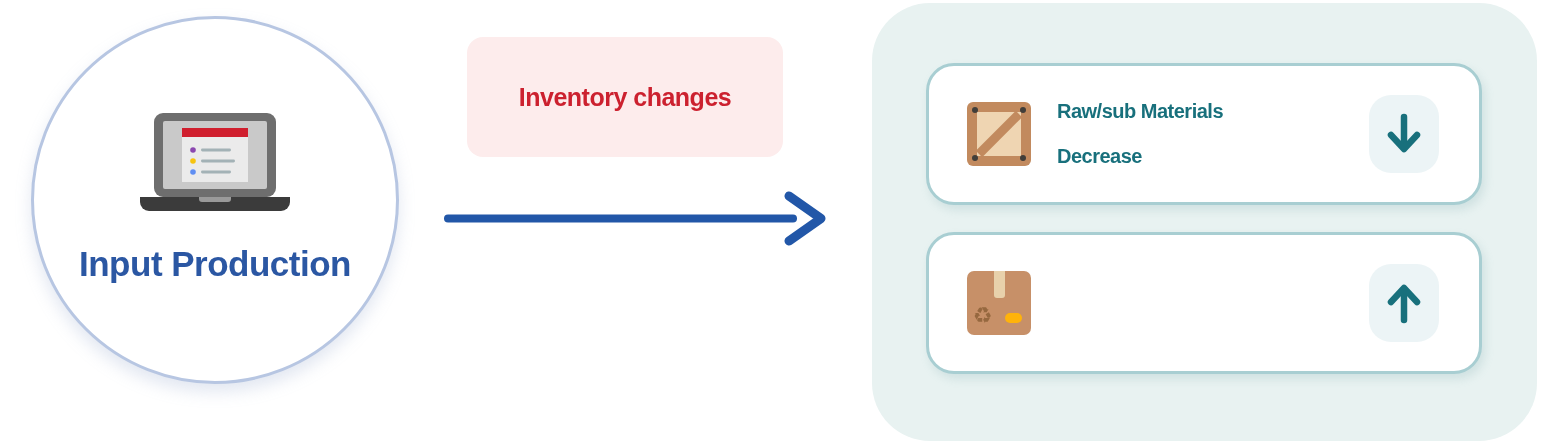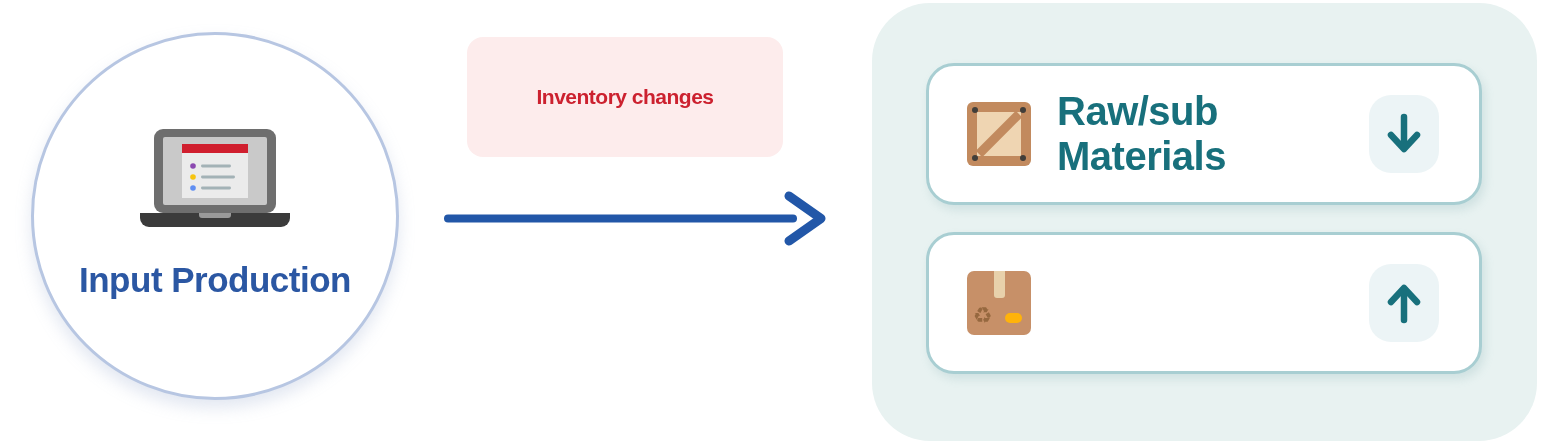--- a/index.html
+++ b/index.html
@@ -3,57 +3,57 @@
 <meta charset="utf-8">
 <style>
   html,body { margin:0; padding:0; background:#ffffff; }
   .canvas {
     position:relative; width:1542px; height:444px; background:#ffffff;
     font-family:"Liberation Sans", sans-serif; overflow:hidden;
   }
 
   
   .source-circle {
-    position:absolute; left:31px; top:32px; width:368px; height:368px;
+    position:absolute; left:31px; top:16px; width:368px; height:368px;
     border-radius:50%; background:#ffffff; border:3px solid #b7c6e2;
     box-shadow:0 8px 16px rgba(150,168,205,0.28);
     display:flex; flex-direction:column; align-items:center; justify-content:center;
     box-sizing:border-box;
   }
   .source-label {
     margin-top:26px; text-align:center; color:#2b57a3;
     font-size:35px; font-weight:bold; line-height:46px; letter-spacing:-0.5px;
   }
 
   
   .transition-label {
     position:absolute; left:467px; top:37px; width:316px; height:120px;
     background:#fdecec; border-radius:16px;
     display:flex; flex-direction:column; justify-content:center;
     text-align:center; color:#cc212f; font-weight:bold;
-    font-size:21px; line-height:44px; letter-spacing:-0.5px;
+    font-size:25px; line-height:44px; letter-spacing:-0.5px;
   }
   .flow-arrow { position:absolute; left:441px; top:190px; }
 
   
   .results-panel {
     position:absolute; left:872px; top:3px; width:665px; height:438px;
     background:#e8f2f1; border-radius:58px;
   }
   .result-card {
     position:absolute; left:54px; width:556px; height:142px;
     background:#ffffff; border:3px solid #a8ced2; border-radius:28px;
     box-sizing:border-box; display:flex; align-items:center;
     padding:0 40px 0 38px;
     box-shadow:3px 5px 10px rgba(110,160,165,0.20);
   }
   .card-1 { top:60px; }
   .card-2 { top:229px; }
   .card-label {
-    margin-left:26px; color:#18707c; font-size:40px; font-weight:bold;
+    margin-left:26px; color:#18707c; font-size:20px; font-weight:bold;
     line-height:45px; letter-spacing:-0.5px;
   }
   .badge {
     margin-left:auto; width:70px; height:78px; border-radius:22px;
     background:#ecf4f6; display:flex; align-items:center; justify-content:center;
     flex:0 0 auto;
   }
   .card-icon { flex:0 0 auto; }
 </style>
 </head>
@@ -97,20 +97,21 @@
         <rect x="0" y="0" width="64" height="64" rx="6" fill="#c28a5e"></rect>
         <rect x="10" y="10" width="44" height="44" fill="#efd5b2"></rect>
         <line x1="12" y1="52" x2="52" y2="12" stroke="#c28a5e" stroke-width="9"></line>
         <circle cx="8" cy="8" r="3" fill="#413e3a"></circle>
         <circle cx="56" cy="8" r="3" fill="#413e3a"></circle>
         <circle cx="8" cy="56" r="3" fill="#413e3a"></circle>
         <circle cx="56" cy="56" r="3" fill="#413e3a"></circle>
       </svg>
       <div class="card-label">
         <div>Raw/sub Materials</div>
+        <div>Decrease</div>
       </div>
       <div class="badge">
         <svg width="36" height="44" viewBox="0 0 36 44">
           <line x1="18" y1="5" x2="18" y2="33" stroke="#18707c" stroke-width="6.5" stroke-linecap="round"></line>
           <polyline points="5,23 18,37 31,23" fill="none" stroke="#18707c" stroke-width="6.5" stroke-linecap="round" stroke-linejoin="round"></polyline>
         </svg>
       </div>
     </div>
 
     <div class="result-card card-2">

